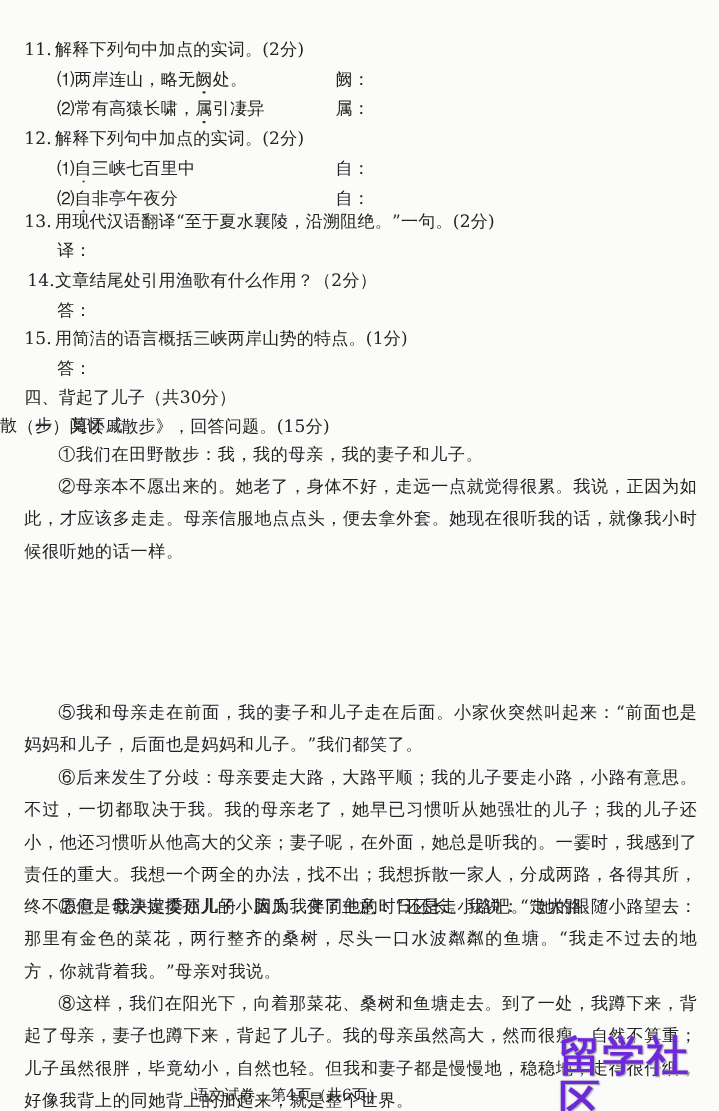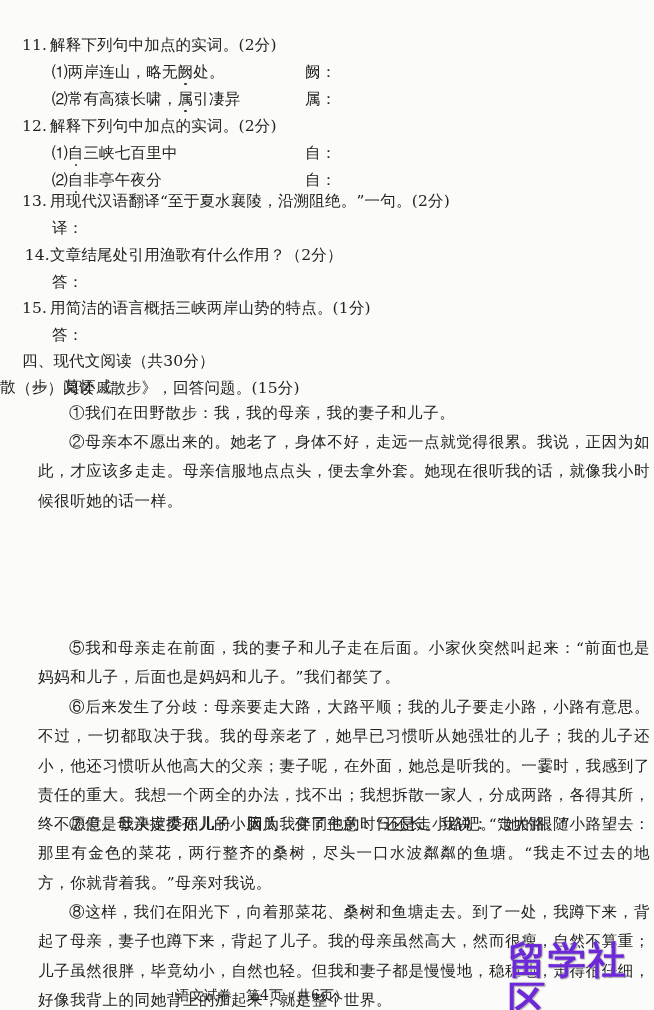--- a/index.html
+++ b/index.html
@@ -7,21 +7,21 @@
     width: 654px; height: 1010px; background: #fbfbf9; position: relative; overflow: hidden;
     font-family: "DejaVu Serif", "Liberation Serif", serif; color: #222;
   }
   .page { position: absolute; left: 0; top: 0; width: 654px; height: 1010px; }
   .line { position: absolute; white-space: nowrap; font-size: 15.5px; line-height: 20px; letter-spacing: 0.2px; margin-top: 28px; }
   .q-num { display: inline-block; width: 28px; }
   .sub { left: 52px; }
   .ans { position: absolute; left: 330px; }
   .dot { position: relative; }
   .dot::after { content: ""; position: absolute; left: 50%; bottom: -4px; width: 2.5px; height: 2.5px; margin-left: -1px; background: #333; border-radius: 50%; }
-  .para { position: absolute; left: 38px; width: 612px; font-size: 15.5px; line-height: 29.3px; text-align: justify; text-indent: 31px; letter-spacing: 0.6px; }
+  .para { position: absolute; left: 22px; width: 612px; font-size: 15.5px; line-height: 29.3px; text-align: justify; text-indent: 31px; letter-spacing: 0.6px; }
   .title { position: absolute; left: 0; width: 592px; font-size: 15.5px; letter-spacing: 0.5px; }
   .footer { position: absolute; top: 987px; left: 0; width: 524px; text-align: center; font-size: 14px; }
   .watermark { position: absolute; left: 508px; top: 940px; width: 140px; height: 65px; color: #6d28d9; text-shadow: 0 0 2px #bbb, 1px 1px 1px #aaa; }
   .wm-big { font-family: "DejaVu Sans", sans-serif; font-size: 38px; font-weight: bold; letter-spacing: 2px; line-height: 40px; }
 </style>
 </head>
 <body>
 
 <div class="page">
 
@@ -57,21 +57,21 @@
   <div class="line" style="left:22px; top:217px;text-align:right;">
     <span class="q-num">14.</span><span>文章结尾处引用渔歌有什么作用？（2分）</span>
   </div>
   <div class="line sub" style="top:244px;">答：</div>
 
   <div class="line" style="left:22px; top:270px;">
     <span class="q-num">15.</span><span>用简洁的语言概括三峡两岸山势的特点。(1分)</span>
   </div>
   <div class="line sub" style="top:297px;">答：</div>
 
-  <div class="line" style="left:22px; top:323px;">四、现代文阅读（共30分）</div>
+  <div class="line" style="left:22px; top:323px;">四、背起了儿子（共30分）</div>
   <div class="line" style="left:16px; top:350px;text-align:right;">（一）阅读《散步》，回答问题。(15分)</div>
   <div class="title" style="top:377px;">散　步　莫怀戚</div>
 
   <div class="para" style="top:399px;">①我们在田野散步：我，我的母亲，我的妻子和儿子。</div>
   <div class="para" style="top:428px;">②母亲本不愿出来的。她老了，身体不好，走远一点就觉得很累。我说，正因为如此，才应该多走走。母亲信服地点点头，便去拿外套。她现在很听我的话，就像我小时候很听她的话一样。</div>
   <div class="para" style="top:634px;">⑤我和母亲走在前面，我的妻子和儿子走在后面。小家伙突然叫起来：“前面也是妈妈和儿子，后面也是妈妈和儿子。”我们都笑了。</div>
   <div class="para" style="top:693px;">⑥后来发生了分歧：母亲要走大路，大路平顺；我的儿子要走小路，小路有意思。不过，一切都取决于我。我的母亲老了，她早已习惯听从她强壮的儿子；我的儿子还小，他还习惯听从他高大的父亲；妻子呢，在外面，她总是听我的。一霎时，我感到了责任的重大。我想一个两全的办法，找不出；我想拆散一家人，分成两路，各得其所，终不愿意。我决定委屈儿子，因为我伴同他的时日还长。我说：“走大路。”</div>
   <div class="para" style="top:810px;">⑦但是母亲摸摸孙儿的小脑瓜，变了主意：“还是走小路吧。”她的眼随小路望去：那里有金色的菜花，两行整齐的桑树，尽头一口水波粼粼的鱼塘。“我走不过去的地方，你就背着我。”母亲对我说。</div>
   <div class="para" style="top:898px;">⑧这样，我们在阳光下，向着那菜花、桑树和鱼塘走去。到了一处，我蹲下来，背起了母亲，妻子也蹲下来，背起了儿子。我的母亲虽然高大，然而很瘦，自然不算重；儿子虽然很胖，毕竟幼小，自然也轻。但我和妻子都是慢慢地，稳稳地，走得很仔细，好像我背上的同她背上的加起来，就是整个世界。</div>
 

